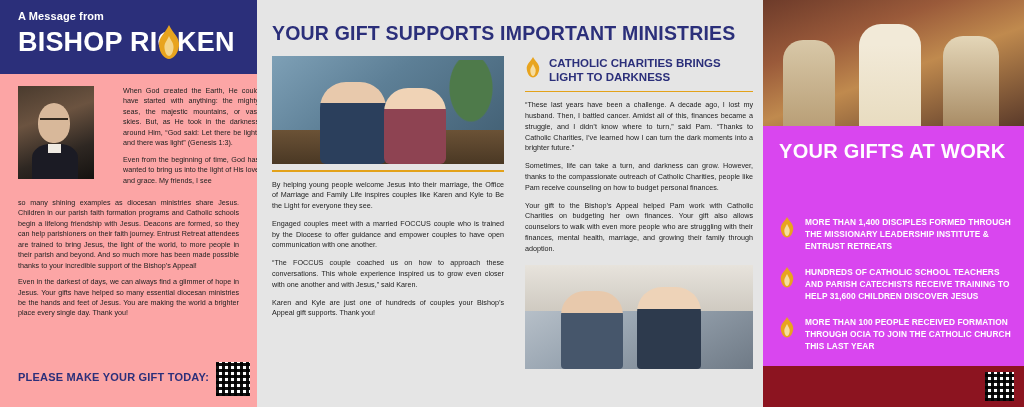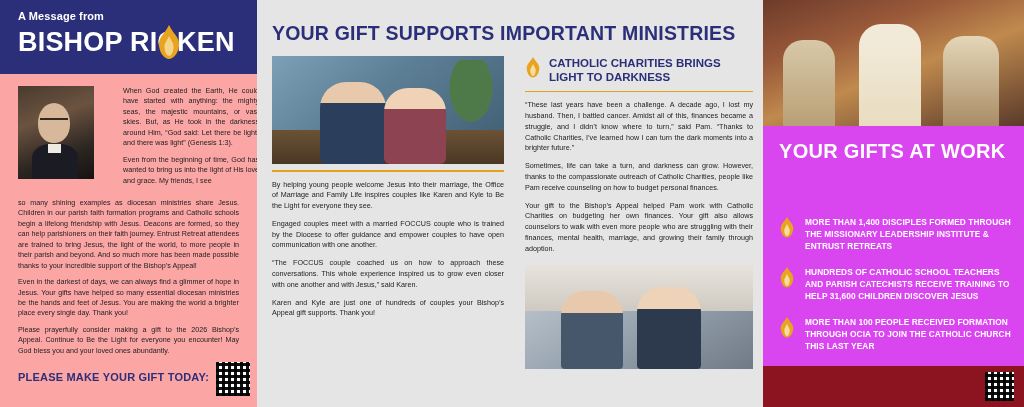--- a/index.html
+++ b/index.html
@@ -243,21 +243,20 @@
     </div>
 
     <div class="left-text">
       <p>When God created the Earth, He could have started with anything: the mighty seas, the majestic mountains, or vast skies. But, as He took in the darkness around Him, “God said: Let there be light, and there was light” (Genesis 1:3).</p>
       <p>Even from the beginning of time, God has wanted to bring us into the light of His love and grace. My friends, I see</p>
     </div>
 
     <div class="left-text-wide">
       <p>so many shining examples as diocesan ministries share Jesus. Children in our parish faith formation programs and Catholic schools begin a lifelong friendship with Jesus. Deacons are formed, so they can help parishioners on their faith journey. Entrust Retreat attendees are trained to bring Jesus, the light of the world, to more people in their parish and beyond. And so much more has been made possible thanks to your incredible support of the Bishop’s Appeal!</p>
       <p>Even in the darkest of days, we can always find a glimmer of hope in Jesus. Your gifts have helped so many essential diocesan ministries be the hands and feet of Jesus. You are making the world a brighter place every single day. Thank you!</p>
-      <p>Please prayerfully consider making a gift to the 2026 Bishop’s Appeal. Continue to Be the Light for everyone you encounter! May God bless you and your loved ones abundantly.</p>
     </div>
 
     <div class="make-gift">PLEASE MAKE YOUR GIFT TODAY:</div>
     <div class="qr-left"></div>
   </div>
 
   <div class="mid-panel">
     <div class="mid-title">YOUR GIFT SUPPORTS IMPORTANT MINISTRIES</div>
 
     <div class="col-left">

